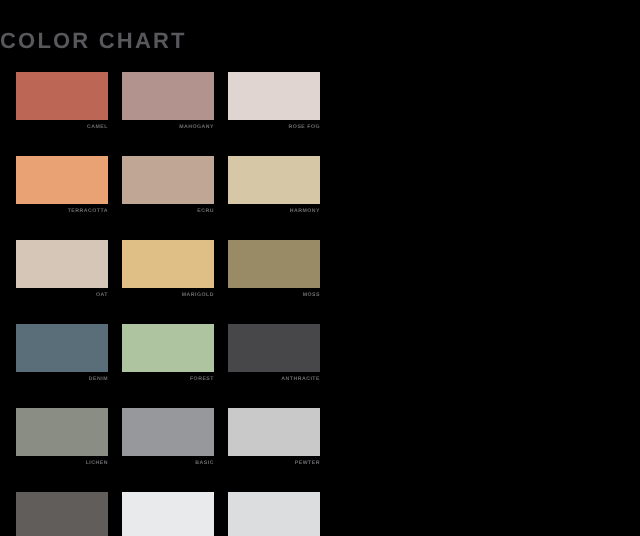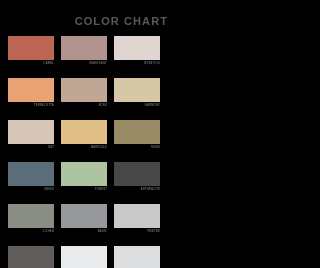--- a/index.html
+++ b/index.html
@@ -16,21 +16,21 @@
   .chart-root {
     width: 168px;
     height: 268px;
     box-sizing: border-box;
     position: relative;
     background: #000000;
     display: flex;
     flex-direction: column;
   }
   .chart-title {
-    text-align: right;
+    text-align: left;
     color: #58575b;
     font-size: 11px;
     font-weight: bold;
     letter-spacing: 1.1px;
     margin-top: 15px;
     margin-bottom: 0;
     line-height: 12px;
     font-family: "Liberation Sans", sans-serif;
   }
   .swatch-grid {

